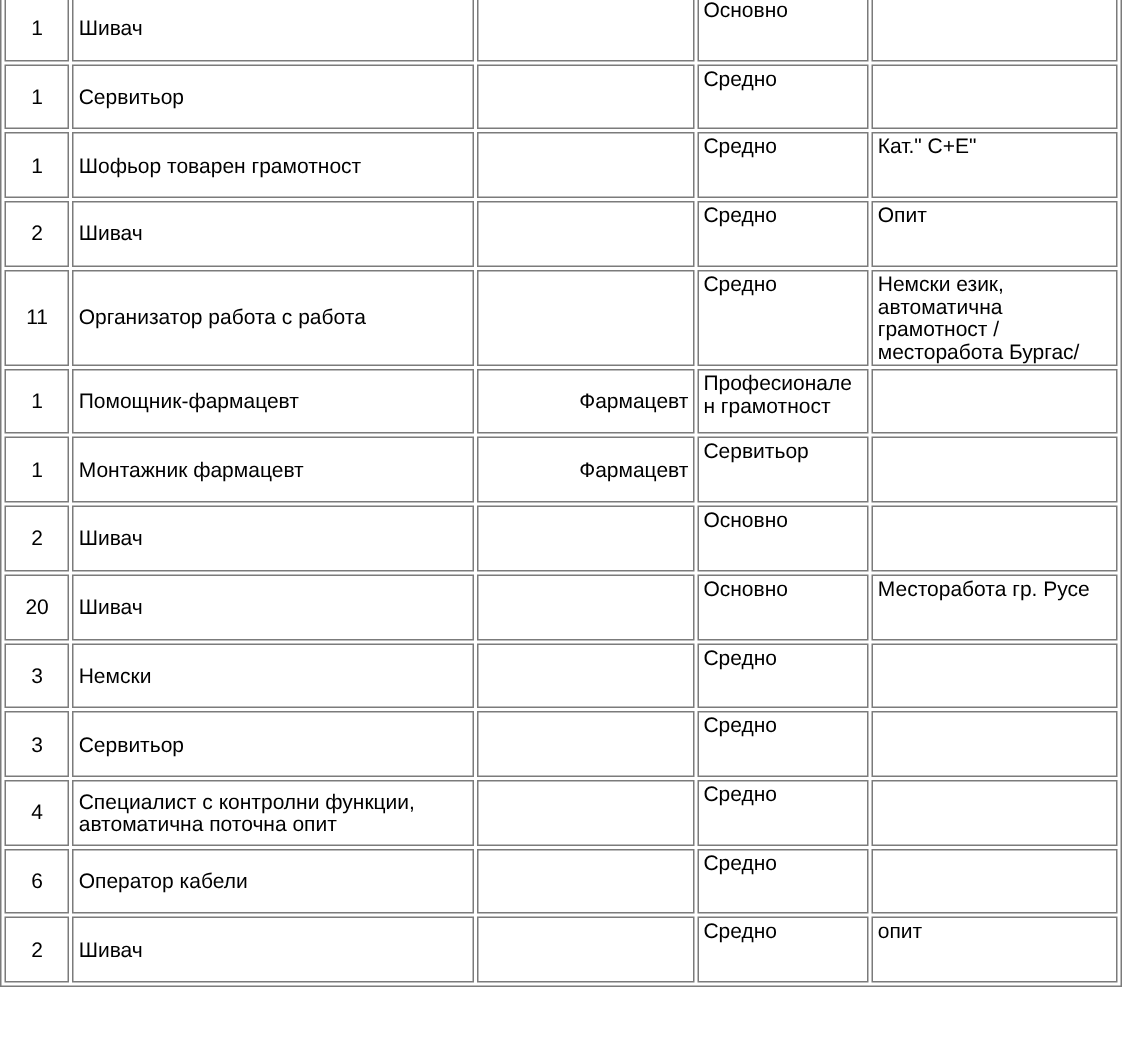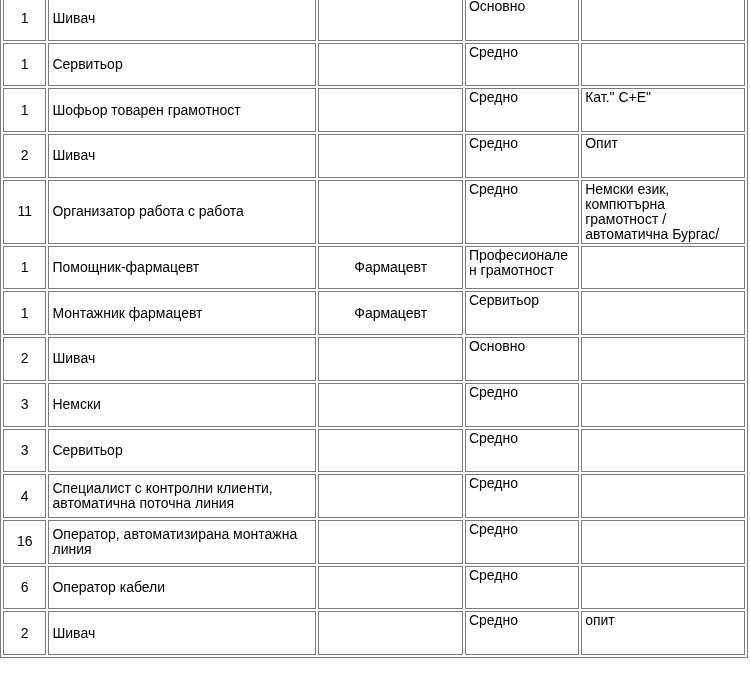--- a/index.html
+++ b/index.html
@@ -40,21 +40,21 @@
   td.col-count {
     text-align: center;
     vertical-align: middle;
     padding: 1px 1px;
   }
   td.col-position {
     text-align: left;
     vertical-align: middle;
   }
   td.col-qualification {
-    text-align: center;
+    text-align: right;
     vertical-align: middle;
   }
   td.col-education {
     text-align: left;
     vertical-align: top;
   }
   td.col-notes {
     text-align: left;
     vertical-align: top;
     font-size: 11px;
@@ -101,21 +101,21 @@
           <td class="col-position">Шивач</td>
           <td class="col-qualification"></td>
           <td class="col-education">Средно</td>
           <td class="col-notes">Опит</td>
         </tr>
         <tr>
           <td class="col-count">11</td>
           <td class="col-position">Организатор работа с работа</td>
           <td class="col-qualification"></td>
           <td class="col-education">Средно</td>
-          <td class="col-notes">Немски език, компютърна грамотност /автоматична Бургас/</td>
+          <td class="col-notes">Немски език, автоматична грамотност /месторабота Бургас/</td>
         </tr>
         <tr>
           <td class="col-count">1</td>
           <td class="col-position">Помощник-фармацевт</td>
           <td class="col-qualification">Фармацевт</td>
           <td class="col-education">Професионален грамотност</td>
           <td class="col-notes"></td>
         </tr>
         <tr>
           <td class="col-count">1</td>
@@ -125,43 +125,43 @@
           <td class="col-notes"></td>
         </tr>
         <tr>
           <td class="col-count">2</td>
           <td class="col-position">Шивач</td>
           <td class="col-qualification"></td>
           <td class="col-education">Основно</td>
           <td class="col-notes"></td>
         </tr>
         <tr>
+          <td class="col-count">20</td>
+          <td class="col-position">Шивач</td>
+          <td class="col-qualification"></td>
+          <td class="col-education">Основно</td>
+          <td class="col-notes">Месторабота гр. Русе</td>
+        </tr>
+        <tr>
           <td class="col-count">3</td>
           <td class="col-position">Немски</td>
           <td class="col-qualification"></td>
           <td class="col-education">Средно</td>
           <td class="col-notes"></td>
         </tr>
         <tr>
           <td class="col-count">3</td>
           <td class="col-position">Сервитьор</td>
           <td class="col-qualification"></td>
           <td class="col-education">Средно</td>
           <td class="col-notes"></td>
         </tr>
         <tr>
           <td class="col-count">4</td>
-          <td class="col-position">Специалист с контролни клиенти, автоматична поточна линия</td>
-          <td class="col-qualification"></td>
-          <td class="col-education">Средно</td>
-          <td class="col-notes"></td>
-        </tr>
-        <tr>
-          <td class="col-count">16</td>
-          <td class="col-position">Оператор, автоматизирана монтажна линия</td>
+          <td class="col-position">Специалист с контролни функции, автоматична поточна опит</td>
           <td class="col-qualification"></td>
           <td class="col-education">Средно</td>
           <td class="col-notes"></td>
         </tr>
         <tr>
           <td class="col-count">6</td>
           <td class="col-position">Оператор кабели</td>
           <td class="col-qualification"></td>
           <td class="col-education">Средно</td>
           <td class="col-notes"></td>

